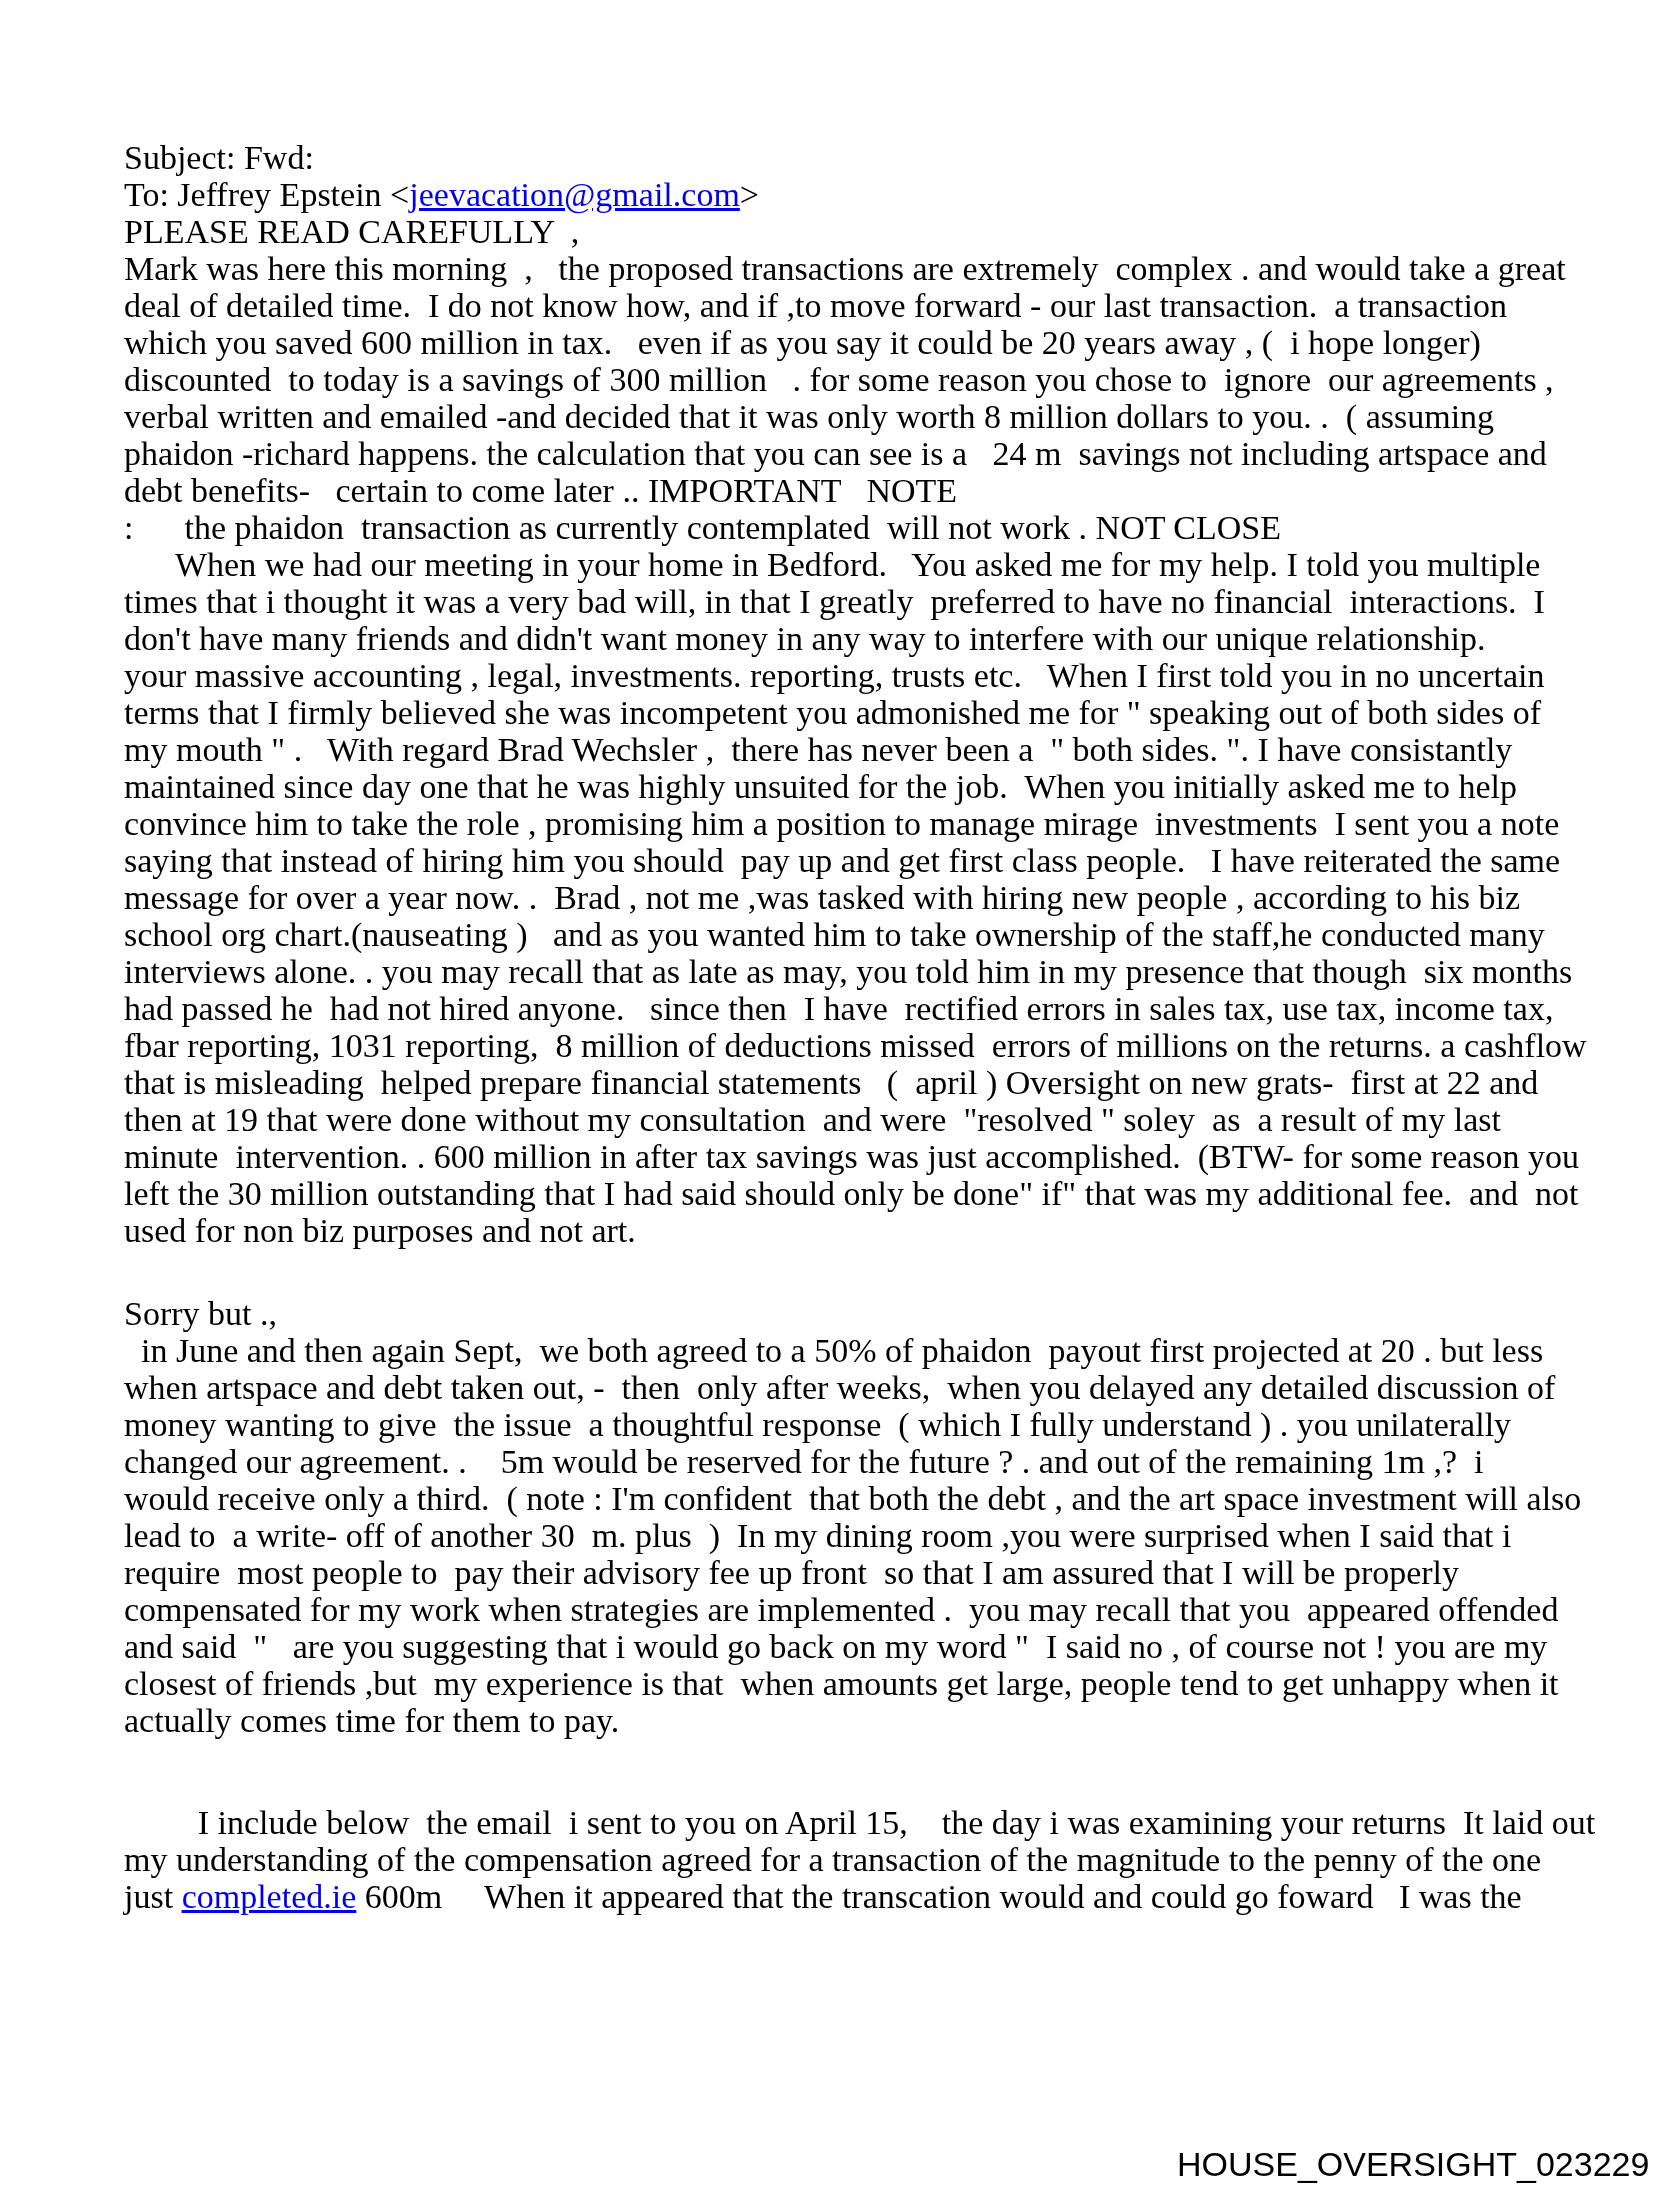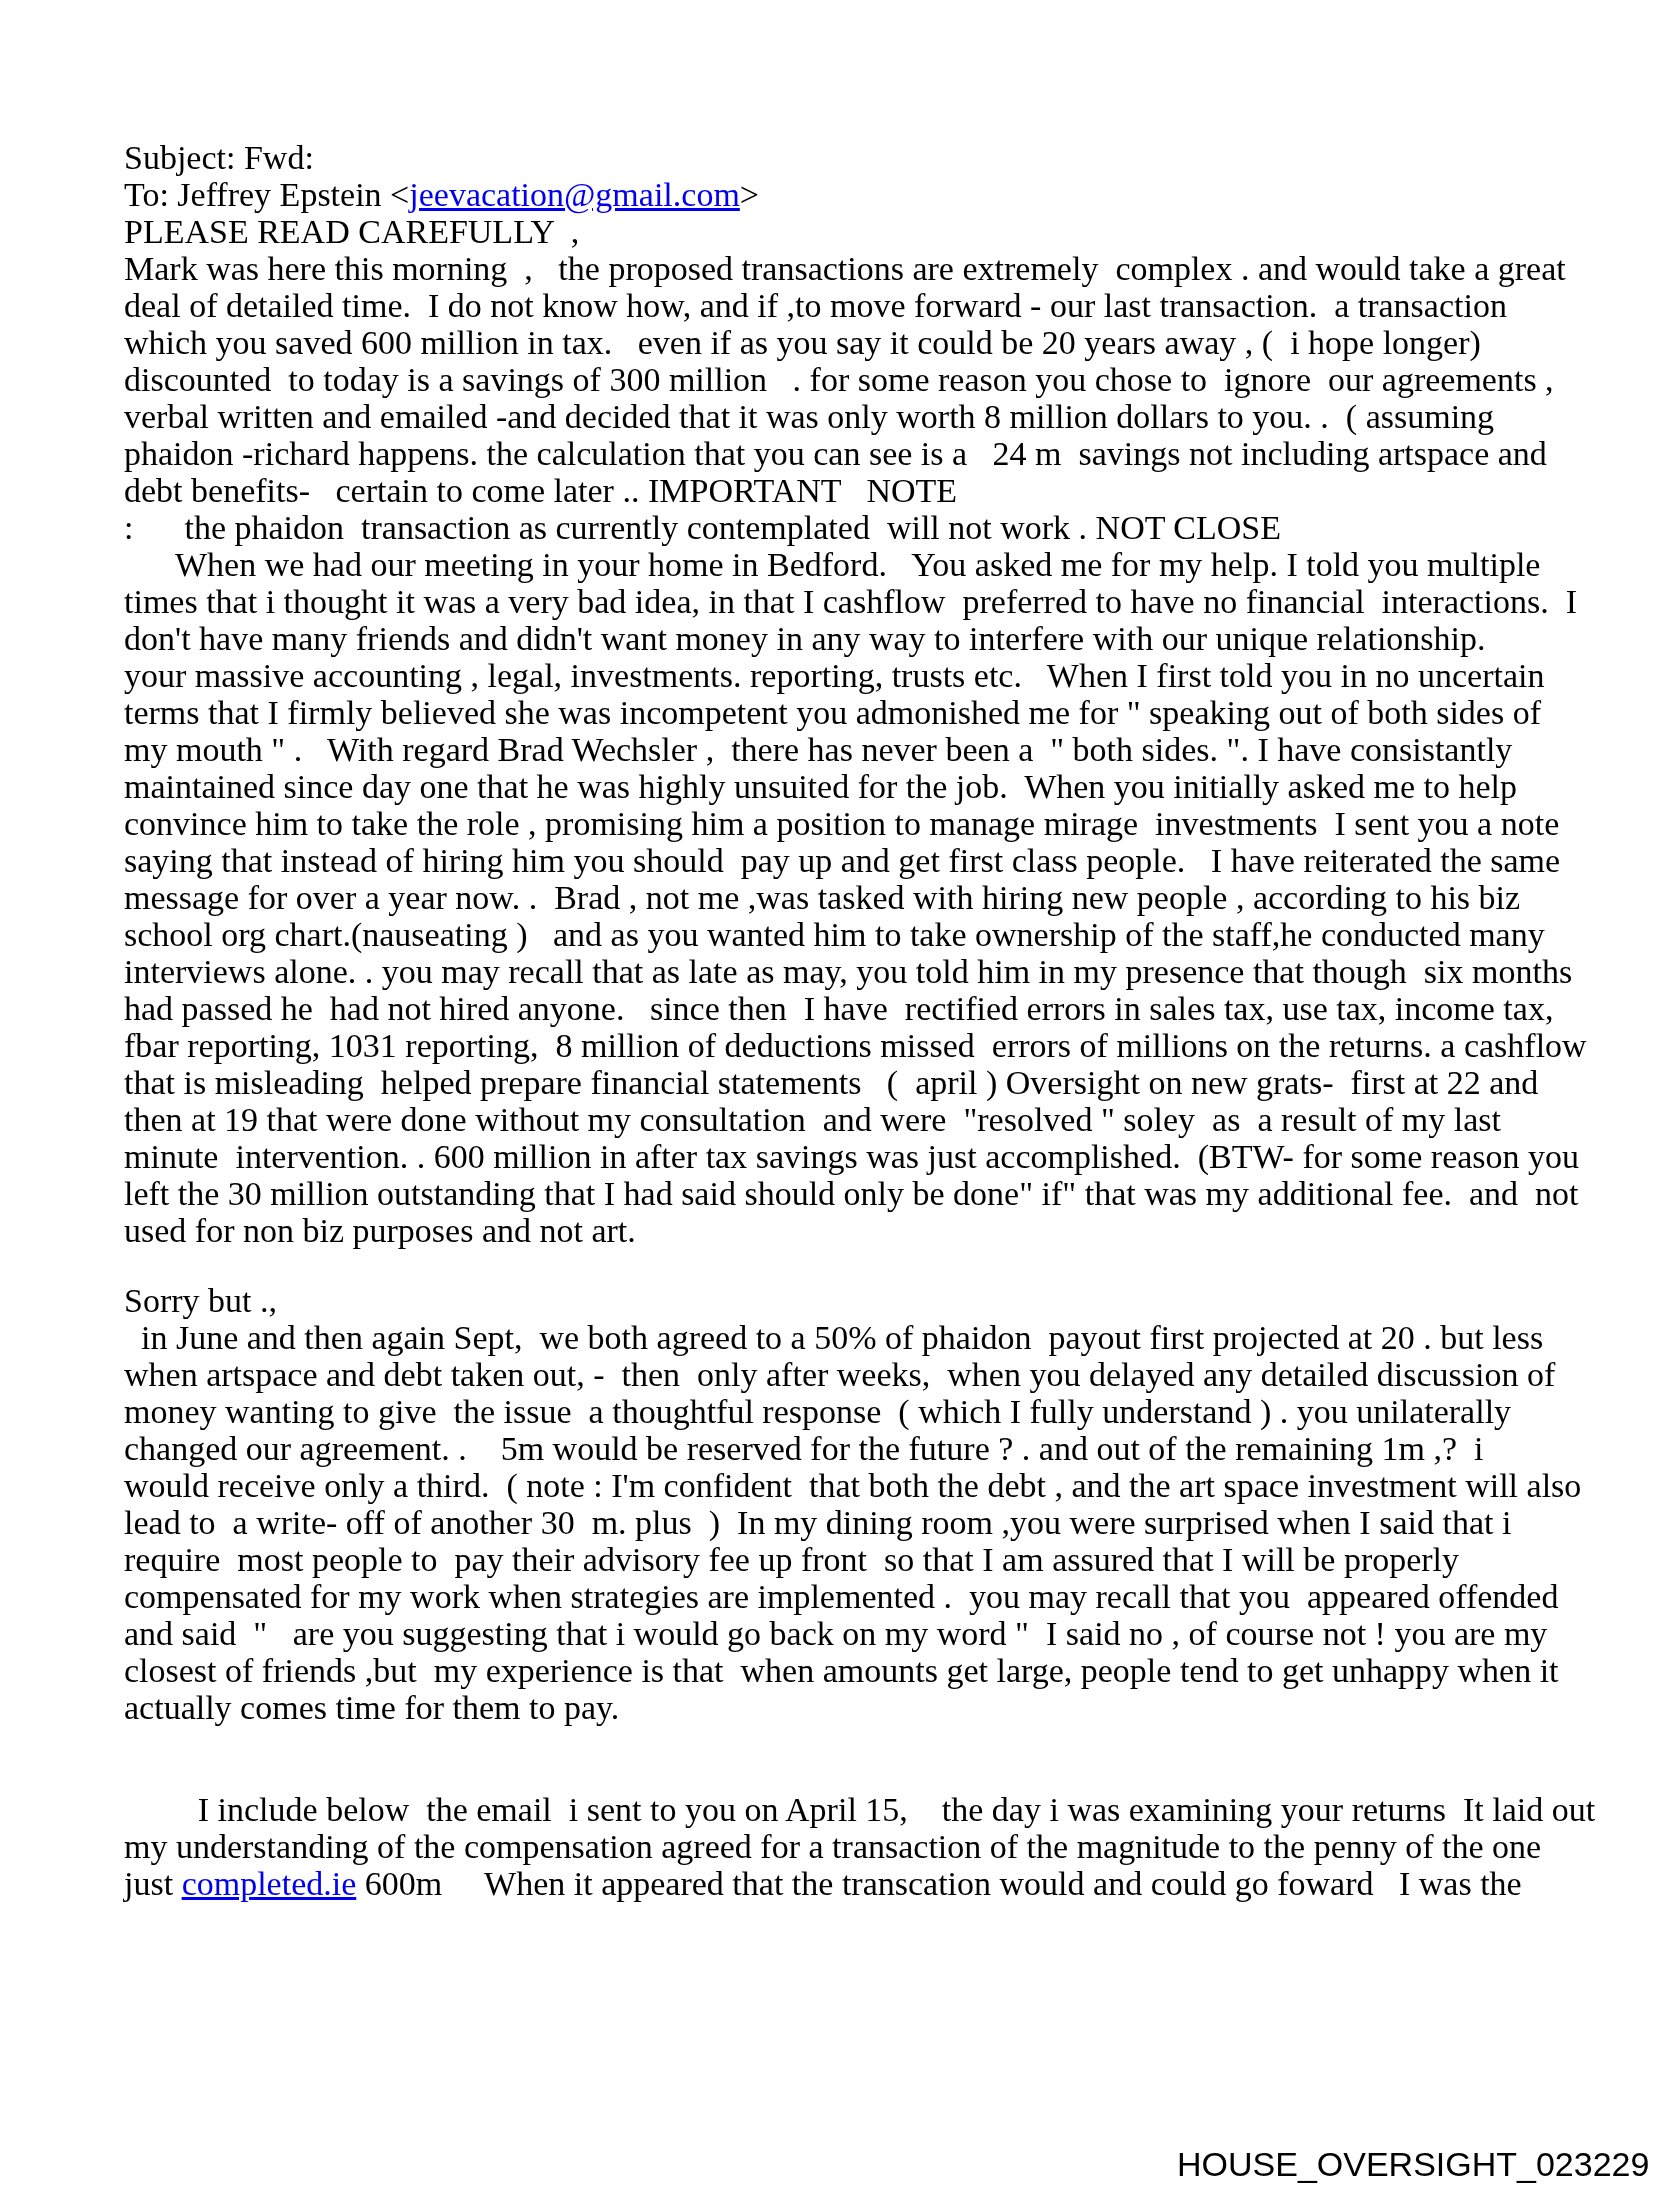--- a/index.html
+++ b/index.html
@@ -25,21 +25,21 @@
     width: 1528px;
     color: #000000;
     font-family: "Liberation Serif", "DejaVu Serif", serif;
     font-size: 34px;
     line-height: 37px;
   }
   .doc-line {
     white-space: pre-wrap;
     min-height: 37px;
   }
-  .gap-1 { margin-top: 33px; }
+  .gap-1 { margin-top: 46px; }
   .gap-2 { margin-top: 65px; text-align: center; }
   a.doc-link {
     color: var(--link-color, #0000ee);
     text-decoration: underline;
     cursor: pointer;
   }
   .bates {
     position: absolute;
     right: 19.6px;
     bottom: 23.6px;
@@ -66,21 +66,21 @@
     <div>
         <div class="doc-line">Mark was here this morning  ,   the proposed transactions are extremely  complex . and would take a great</div>
         <div class="doc-line">deal of detailed time.  I do not know how, and if ,to move forward - our last transaction.  a transaction</div>
         <div class="doc-line">which you saved 600 million in tax.   even if as you say it could be 20 years away , (  i hope longer)</div>
         <div class="doc-line">discounted  to today is a savings of 300 million   . for some reason you chose to  ignore  our agreements ,</div>
         <div class="doc-line">verbal written and emailed -and decided that it was only worth 8 million dollars to you. .  ( assuming</div>
         <div class="doc-line">phaidon -richard happens. the calculation that you can see is a   24 m  savings not including artspace and</div>
         <div class="doc-line">debt benefits-   certain to come later .. IMPORTANT   NOTE</div>
         <div class="doc-line">:      the phaidon  transaction as currently contemplated  will not work . NOT CLOSE</div>
         <div class="doc-line">      When we had our meeting in your home in Bedford.   You asked me for my help. I told you multiple</div>
-        <div class="doc-line">times that i thought it was a very bad idea, in that I cashflow  preferred to have no financial  interactions.  I</div>
+        <div class="doc-line">times that i thought it was a very bad will, in that I greatly  preferred to have no financial  interactions.  I</div>
         <div class="doc-line">don't have many friends and didn't want money in any way to interfere with our unique relationship.</div>
         <div class="doc-line">your massive accounting , legal, investments. reporting, trusts etc.   When I first told you in no uncertain</div>
         <div class="doc-line">terms that I firmly believed she was incompetent you admonished me for " speaking out of both sides of</div>
         <div class="doc-line">my mouth " .   With regard Brad Wechsler ,  there has never been a  " both sides. ". I have consistantly</div>
         <div class="doc-line">maintained since day one that he was highly unsuited for the job.  When you initially asked me to help</div>
         <div class="doc-line">convince him to take the role , promising him a position to manage mirage  investments  I sent you a note</div>
         <div class="doc-line">saying that instead of hiring him you should  pay up and get first class people.   I have reiterated the same</div>
         <div class="doc-line">message for over a year now. .  Brad , not me ,was tasked with hiring new people , according to his biz</div>
         <div class="doc-line">school org chart.(nauseating )   and as you wanted him to take ownership of the staff,he conducted many</div>
         <div class="doc-line">interviews alone. . you may recall that as late as may, you told him in my presence that though  six months</div>

